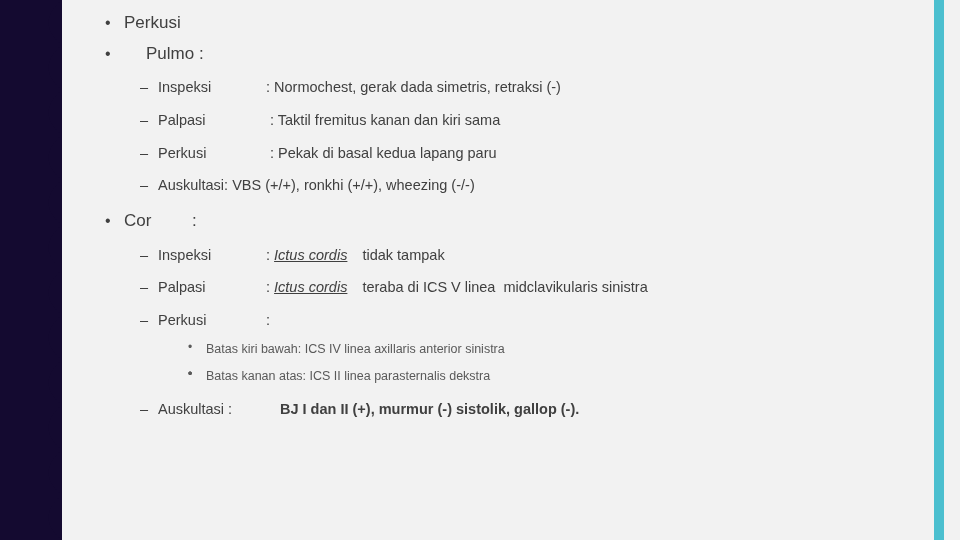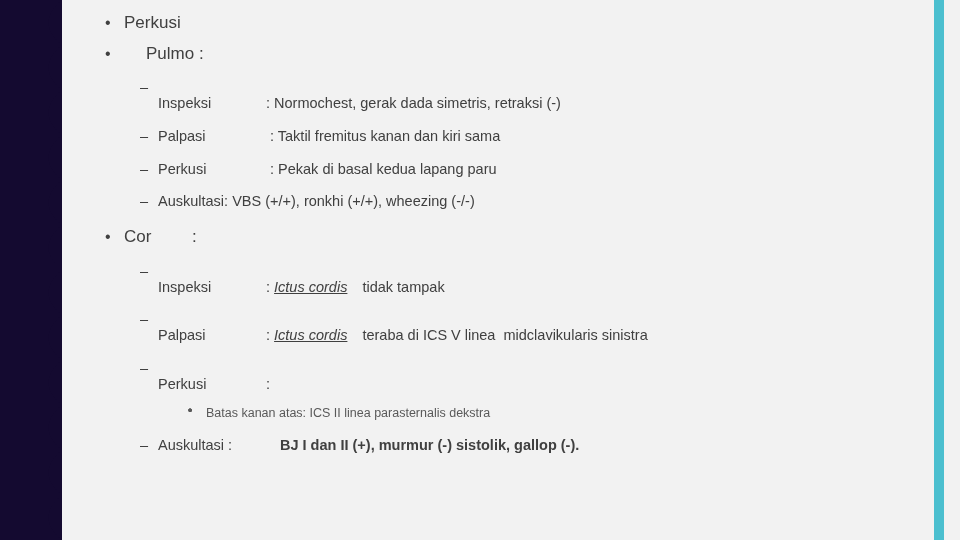--- a/index.html
+++ b/index.html
@@ -107,21 +107,21 @@
     position: absolute;
     left: 44px;
     top: 0;
     font-size: 14.5px;
     color: #404040;
   }
   .lvl2 .label {
     display: inline-block;
     min-width: 0;
   }
-  .w-a { width: 108px; margin-top: 16px; }
+  .w-a { width: 108px; }
   .w-b { width: 112px; }
 
   
   .lvl3 {
     font-size: 12.5px;
     color: #595959;
     padding: 0 0 0 110px;
     margin-top: 13px;
     line-height: 1.15;
   }
@@ -213,20 +213,21 @@
         <span class="italic">Ictus cordis</span><span class="nowrap"> teraba di ICS V linea  midclavikularis sinistra</span>
       </li>
 
       <li class="lvl2">
         <span class="dash">–</span>
         <span class="label w-a">Perkusi</span><span>:</span>
       </li>
 
       <li class="lvl3">
         <span class="bullet3">•</span>
+        <span>Batas kiri bawah: ICS IV linea axillaris anterior sinistra</span>
       </li>
 
       <li class="lvl3">
         <span class="bullet3">•</span>
       </li>
 
       <li class="lvl3">
         <span class="bullet3">•</span>
       </li>
 

